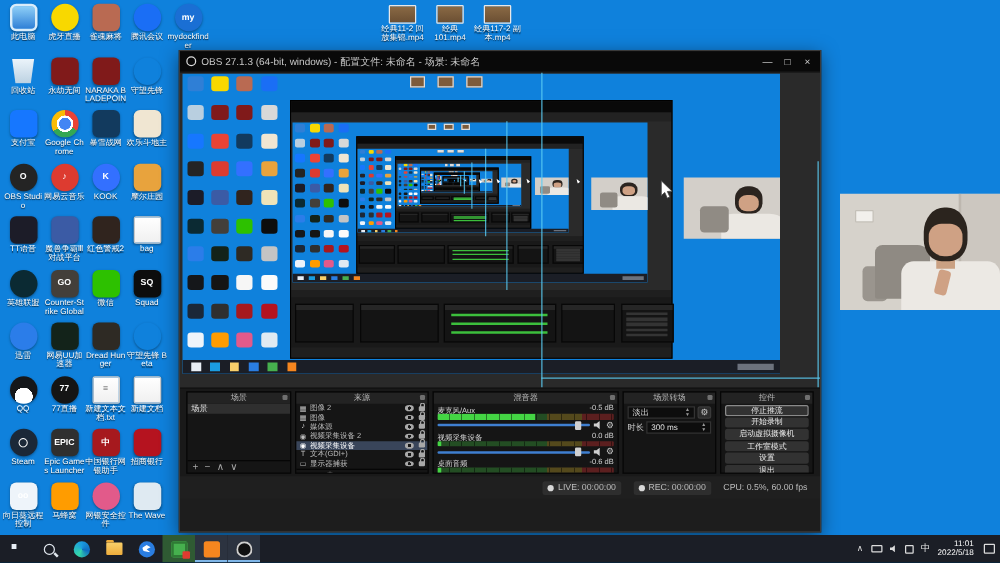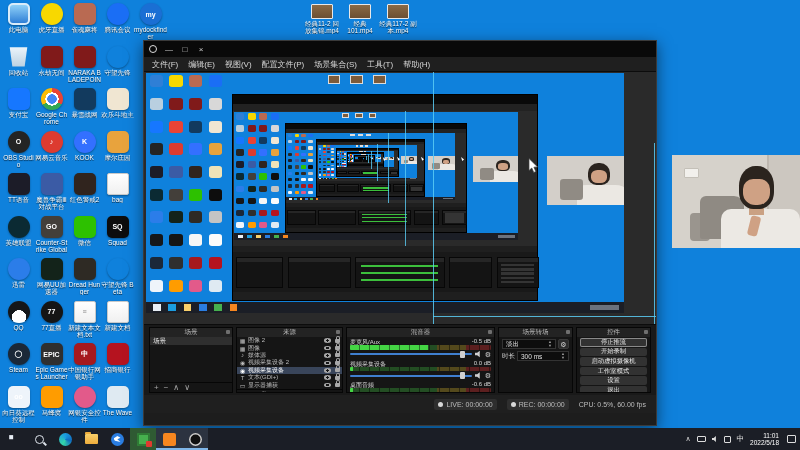--- a/index.html
+++ b/index.html
@@ -304,33 +304,25 @@
       </div>
       <div class="file-icon" style="left: 379px; top: 4px;">
         <div class="th"></div>
         <div class="lbl">经典117-2 副本.mp4</div>
       </div>
     </div>
 
   <div id="obs-window">
     <div id="obs-titlebar">
       <span class="obs-logo"></span>
+      <span id="obs-title-text">OBS 27.1.3 (64-bit, windows) - 配置文件: 未命名 - 场景: 未命名</span>
       <span class="win-btn">—</span>
       <span class="win-btn">□</span>
       <span class="win-btn">×</span>
     </div>
-    <div id="obs-menubar">
-        <span>文件(F)</span>
-        <span>编辑(E)</span>
-        <span>视图(V)</span>
-        <span>配置文件(P)</span>
-        <span>场景集合(S)</span>
-        <span>工具(T)</span>
-        <span>帮助(H)</span>
-      </div>
     <div id="obs-canvas">
       <div id="recursion-host">
           <div class="mini-screen" style="inset: 0px;">
             <div class="m-abs" style="left: 0.8%; top: 0.9%; width: 2.8%; height: 5%; border-radius: 22%; background: rgb(47, 127, 214);"></div>
             <div class="m-abs" style="left: 4.9%; top: 0.9%; width: 2.8%; height: 5%; border-radius: 22%; background: rgb(248, 216, 0);"></div>
             <div class="m-abs" style="left: 9%; top: 0.9%; width: 2.8%; height: 5%; border-radius: 22%; background: rgb(185, 106, 82);"></div>
             <div class="m-abs" style="left: 13.1%; top: 0.9%; width: 2.8%; height: 5%; border-radius: 22%; background: rgb(26, 110, 245);"></div>
             <div class="m-abs" style="left: 0.8%; top: 10.35%; width: 2.8%; height: 5%; border-radius: 22%; background: rgb(185, 207, 224);"></div>
             <div class="m-abs" style="left: 4.9%; top: 10.35%; width: 2.8%; height: 5%; border-radius: 22%; background: rgb(128, 26, 26);"></div>
             <div class="m-abs" style="left: 9%; top: 10.35%; width: 2.8%; height: 5%; border-radius: 22%; background: rgb(128, 26, 26);"></div>

